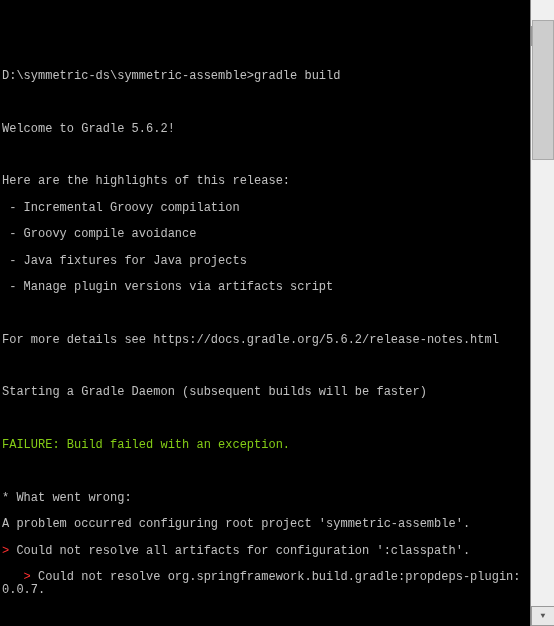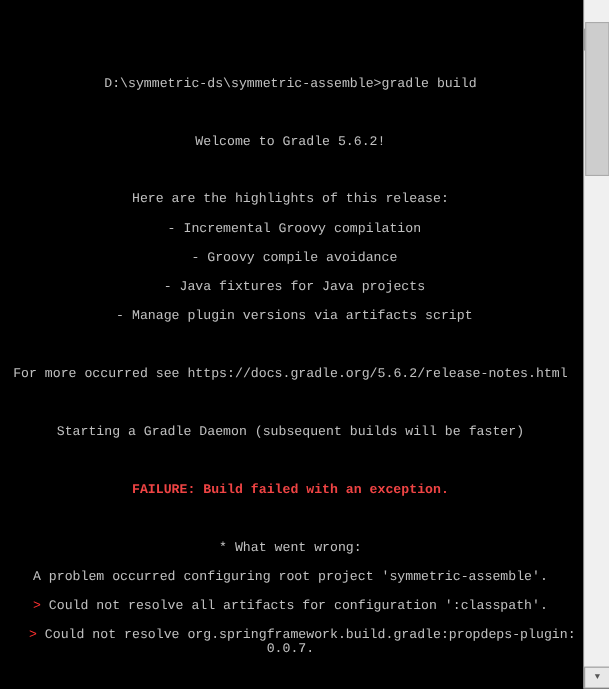--- a/index.html
+++ b/index.html
@@ -47,40 +47,40 @@
     position: absolute;
     top: 20px;
     width: 22px;
     left: 1px;
     height: 140px;
     background: #cdcdcd;
     border: 1px solid #aaa;
   }
   .gray  { color: #c0c0c0; }
   .red   { color: #ff3030; }
-  .redb  { color: #ef4444; font-weight: bold; }
-  .line  { display: block; text-align: center; }
+  .redb  { color: #84cc16; font-weight: normal; }
+  .line  { display: block; }
 </style>
 </head>
 <body>
 
 
 
 <div class="terminal">
 <span class="line"><span class="gray">D:\symmetric-ds\symmetric-assemble&gt;</span><span class="gray">gradle build</span></span>
 <span class="line"> </span>
 <span class="line gray">Welcome to Gradle 5.6.2!</span>
 <span class="line"> </span>
 <span class="line gray">Here are the highlights of this release:</span>
 <span class="line gray"> - Incremental Groovy compilation</span>
 <span class="line gray"> - Groovy compile avoidance</span>
 <span class="line gray"> - Java fixtures for Java projects</span>
 <span class="line gray"> - Manage plugin versions via artifacts script</span>
 <span class="line"> </span>
-<span class="line"><span class="gray">For more occurred see </span><span class="gray">https://docs.gradle.org/5.6.2/release-notes.html</span></span>
+<span class="line"><span class="gray">For more details see </span><span class="gray">https://docs.gradle.org/5.6.2/release-notes.html</span></span>
 <span class="line"> </span>
 <span class="line gray">Starting a Gradle Daemon (subsequent builds will be faster)</span>
 <span class="line"> </span>
 <span class="line redb">FAILURE: Build failed with an exception.</span>
 <span class="line"> </span>
 <span class="line gray">* What went wrong:</span>
 <span class="line gray">A problem occurred configuring root project 'symmetric-assemble'.</span>
 <span class="line"><span class="red">&gt; </span><span class="gray">Could not resolve all artifacts for configuration ':classpath'.</span></span>
 <span class="line"><span class="red">   &gt; </span><span class="gray">Could not resolve org.springframework.build.gradle:propdeps-plugin:0.0.7.</span></span>
 

